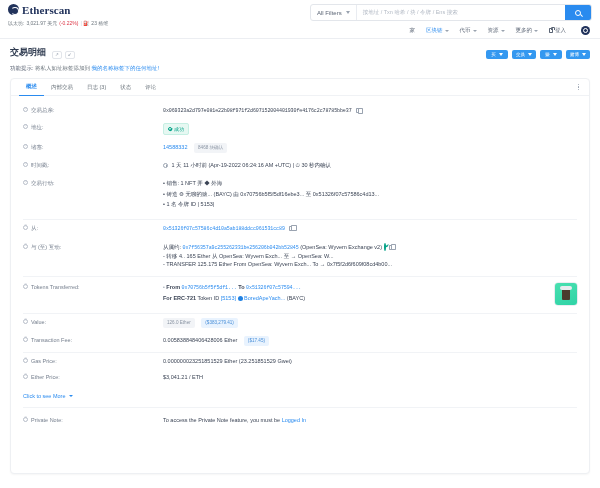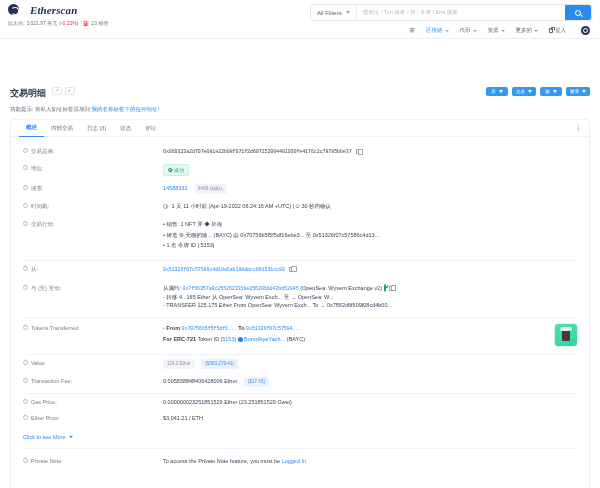--- a/index.html
+++ b/index.html
@@ -8,21 +8,21 @@
     background: #ffffff;
     font-family: "Liberation Sans", sans-serif;
     font-size: 6px;
     color: #3b4455;
     overflow: hidden;
   }
 
   
   .topbar { display: flex; align-items: flex-start; padding: 4px 8px 0 8px; height: 38px; position: relative; }
   .brand-col { width: 300px; }
-  .brand { display: flex; gap: 11px; font-style: italic; }
+  .brand { display: flex; gap: 3px; }
   .brand-logo {
     width: 11px; height: 11px; border-radius: 50%;
     background: #21325b; position: relative; flex: none;
   }
   .brand-logo::before {
     content: ""; position: absolute; left: 2.5px; top: 2.5px;
     width: 6px; height: 6px; border-radius: 50%;
     border: 1px solid #fff; border-left-color: transparent;
   }
   .brand-name {
@@ -64,21 +64,21 @@
   .lock-ico { width: 4px; height: 5px; border: .8px solid #5a6474; border-radius: .8px; position: relative; }
   .lock-ico::before { content: ""; position: absolute; left: .5px; top: -2px; width: 2px; height: 2px; border: .8px solid #5a6474; border-bottom: none; border-radius: 1.2px 1.2px 0 0; }
   .globe {
     width: 9px; height: 9px; border-radius: 50%; background: #21325b; margin-left: 4px;
     position: relative;
   }
   .globe::after { content: ""; position: absolute; inset: 2px; border: .7px solid #fff; border-radius: 50%; }
 
   
   .divider { height: 1px; background: #eceef2; }
-  .pagehead { display: flex; align-items: flex-start; padding: 7px 10px 4px 10px; margin-top: 41px; }
+  .pagehead { display: flex; align-items: flex-end; padding: 7px 10px 4px 10px; }
   .page-title { font-size: 9px; font-weight: 700; color: #2f3b50; }
   .title-tags { display: flex; gap: 3px; margin-left: 6px; }
   .ttag { font-size: 4.5px; color: #97a0ae; border: .6px solid #e2e5ea; border-radius: 2px; padding: 0 2px; line-height: 6px; }
   .head-btns { margin-left: auto; display: flex; gap: 4px; }
   .hbtn {
     background: #3498f0; color: #fff; border-radius: 2px;
     font-size: 4.5px; padding: 2px 4px; display: flex; align-items: center; gap: 3px;
     min-width: 22px; justify-content: center; white-space: nowrap;
   }
   .hbtn .caret { border-top-color: #fff; }

